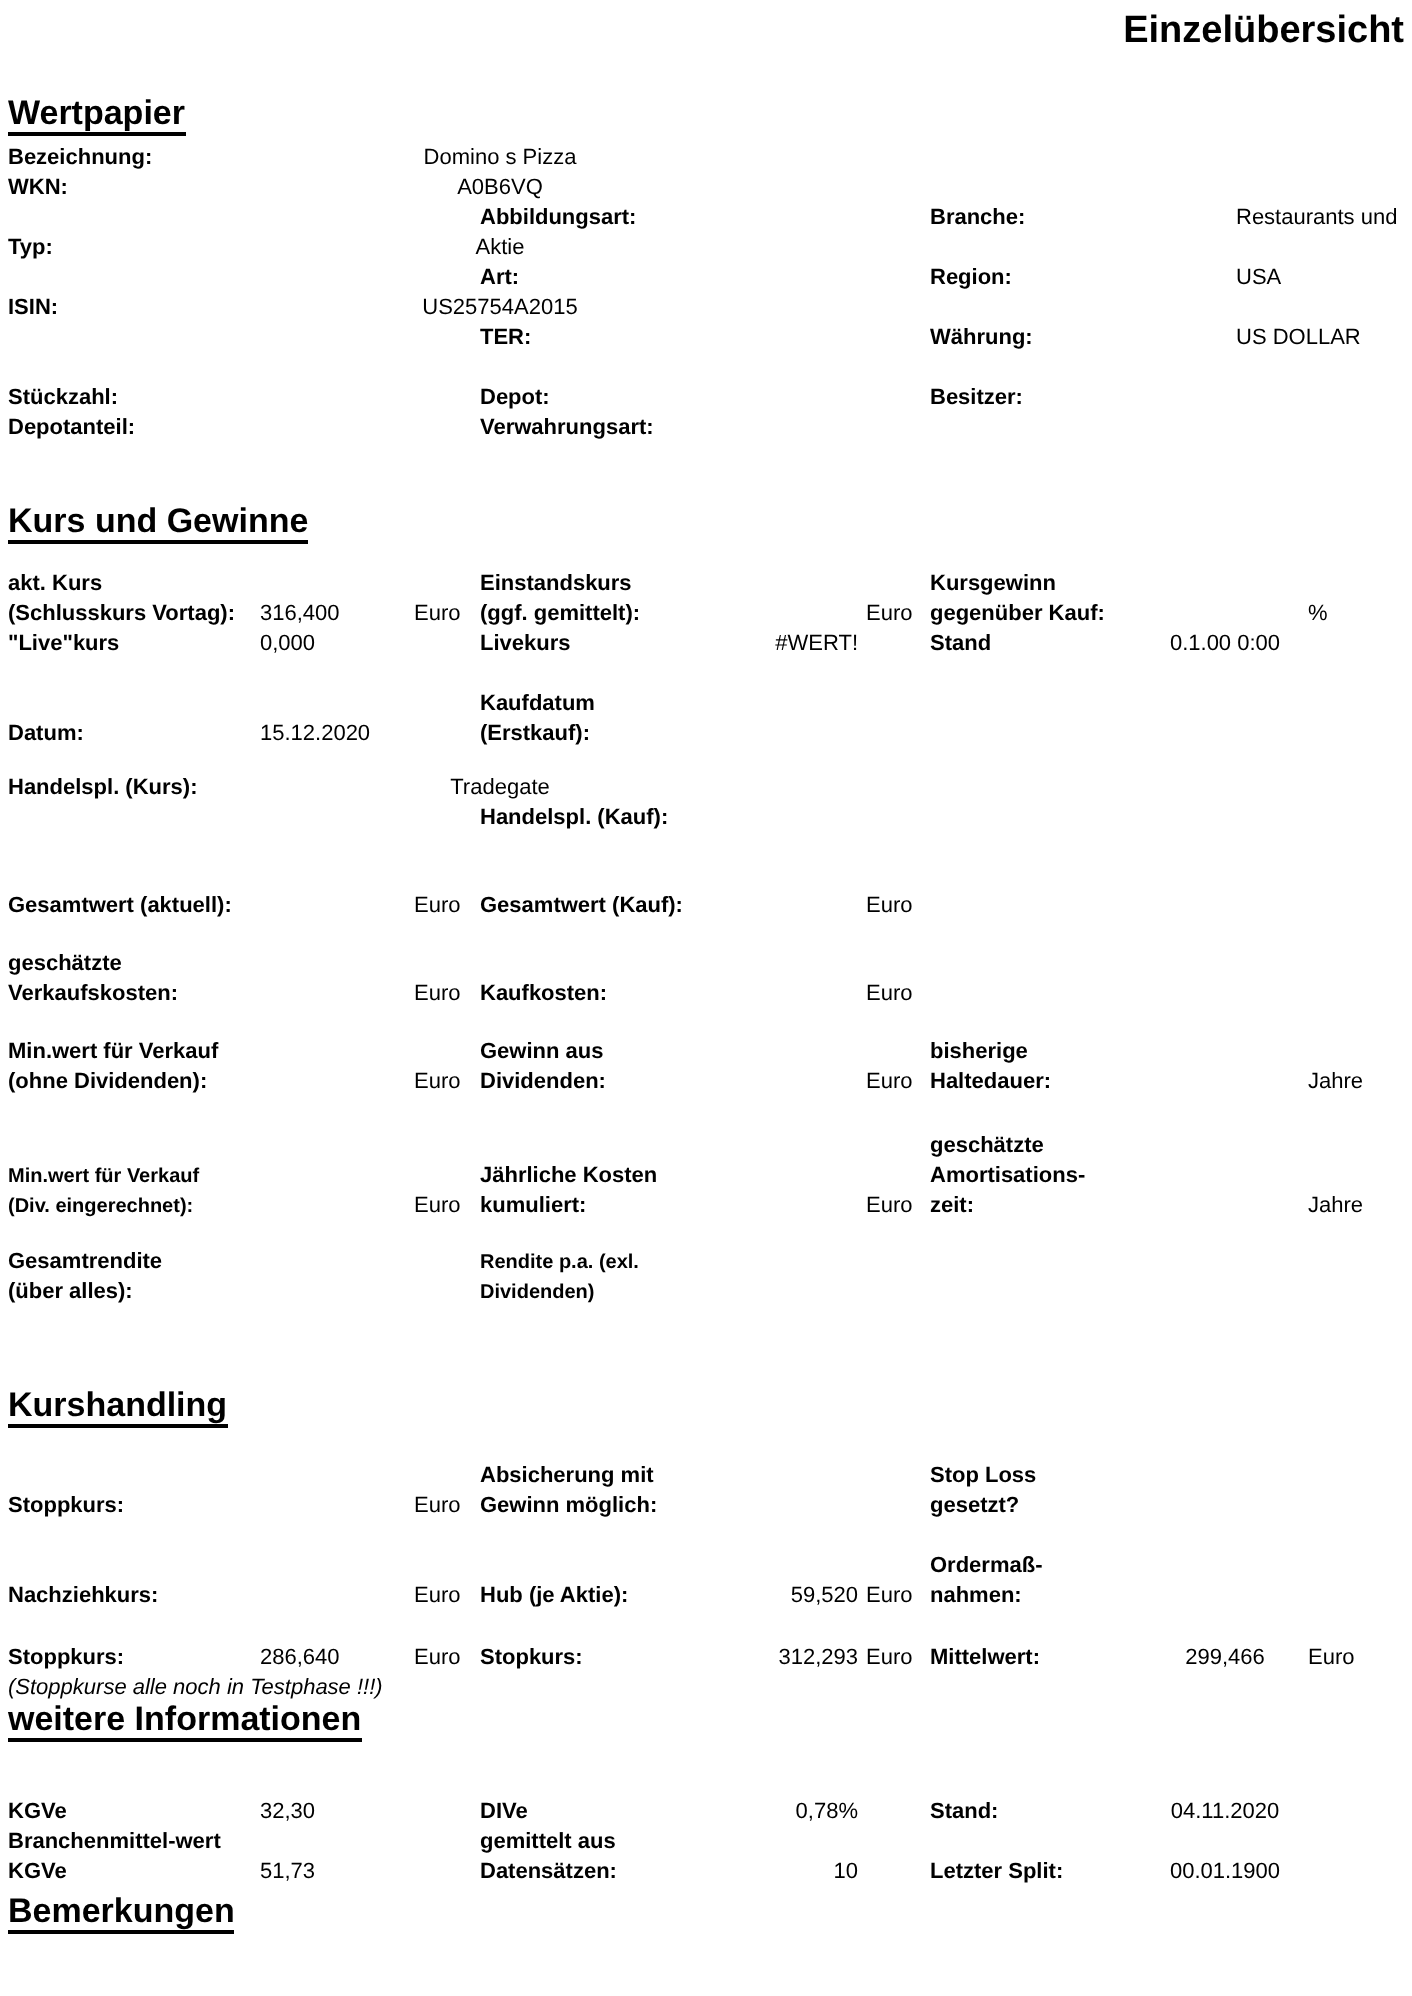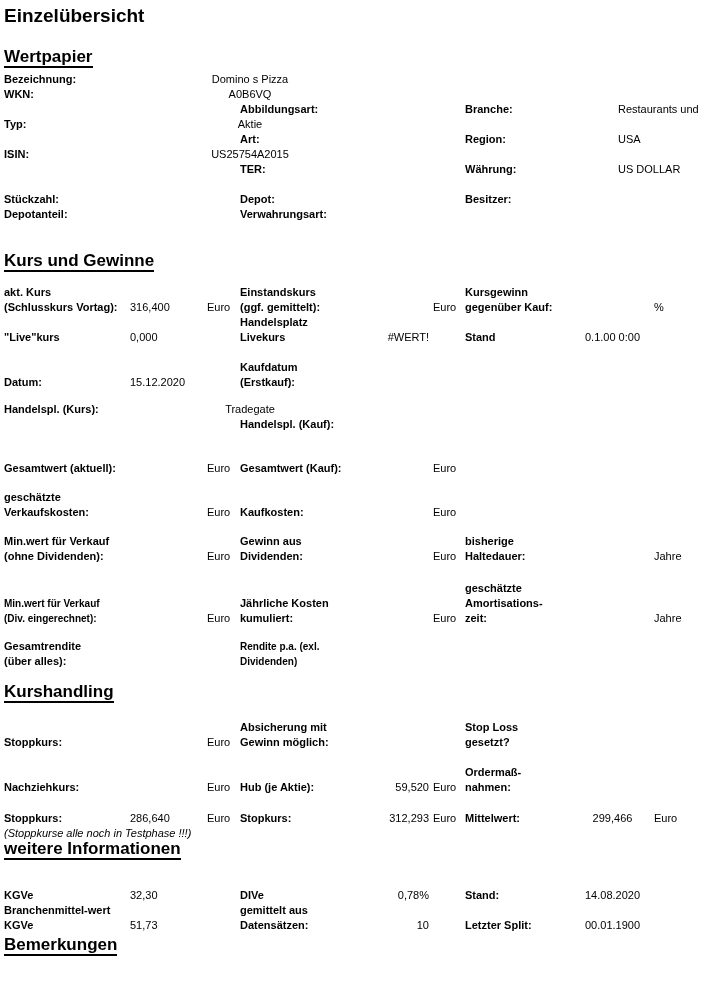--- a/index.html
+++ b/index.html
@@ -4,21 +4,21 @@
 <style>
   html,body{margin:0;padding:0;}
   body{
     width:706px;height:998px;box-sizing:border-box;
     background:#ffffff;color:#000000;overflow:hidden;
     padding-left:4px;
     font-family:"Liberation Sans","DejaVu Sans",sans-serif;
     font-size:11px;
   }
   .title{
-    width:698px;text-align:left;font-weight:bold;
+    width:698px;text-align:right;font-weight:bold;
     font-size:19px;line-height:21px;padding-top:5px;
   }
   .sec{line-height:17px;}
   .sec-heading{
     display:inline-block;font-weight:bold;font-size:17px;line-height:17px;
     border-bottom:2px solid #000;padding-bottom:1px;text-align:center;
   }
   .line{
     display:grid;
     grid-template-columns:126px 73px 37px 130px 59px 36px 110px 75px 52px;
@@ -102,23 +102,20 @@
   <div class="line">
     <span class="c1l b">(Schlusskurs Vortag):</span>
     <span class="c1v">316,400</span>
     <span class="c1u">Euro</span>
     <span class="c2l b">(ggf. gemittelt):</span>
     <span class="c2u">Euro</span>
     <span class="c3l b">gegenüber Kauf:</span>
     <span class="c3u">%</span>
   </div>
   <div class="line">
-    <span class="c2l b">Handelsplatz</span>
-  </div>
-  <div class="line">
     <span class="c1l b">"Live"kurs</span>
     <span class="c1v">0,000</span>
     <span class="c2l b">Livekurs</span>
     <span class="c2v">#WERT!</span>
     <span class="c3l b">Stand</span>
     <span class="c3v">0.1.00 0:00</span>
   </div>
 </div>
 
 <div style="margin-top:15px">
@@ -200,21 +197,21 @@
   <div class="line">
     <span class="c1l b">Gesamtrendite</span>
     <span class="c2l b sm">Rendite p.a. (exl.</span>
   </div>
   <div class="line">
     <span class="c1l b">(über alles):</span>
     <span class="c2l b sm">Dividenden)</span>
   </div>
 </div>
 
-<div class="sec" style="margin-top:14px">
+<div class="sec" style="margin-top:40px">
   <span class="sec-heading">Kurshandling</span>
 </div>
 
 <div style="margin-top:17px">
   <div class="line">
     <span class="c2l b">Absicherung mit</span>
     <span class="c3l b">Stop Loss</span>
   </div>
   <div class="line">
     <span class="c1l b">Stoppkurs:</span>
@@ -257,21 +254,21 @@
   <span class="sec-heading">weitere Informationen</span>
 </div>
 
 <div style="margin-top:28px">
   <div class="line">
     <span class="c1l b">KGVe</span>
     <span class="c1v">32,30</span>
     <span class="c2l b">DIVe</span>
     <span class="c2v">0,78%</span>
     <span class="c3l b">Stand:</span>
-    <span class="c3v">14.08.2020</span>
+    <span class="c3v">04.11.2020</span>
   </div>
   <div class="line">
     <span class="c1l b">Branchenmittel-wert</span>
     <span class="c2l b">gemittelt aus</span>
   </div>
   <div class="line">
     <span class="c1l b">KGVe</span>
     <span class="c1v">51,73</span>
     <span class="c2l b">Datensätzen:</span>
     <span class="c2v">10</span>

